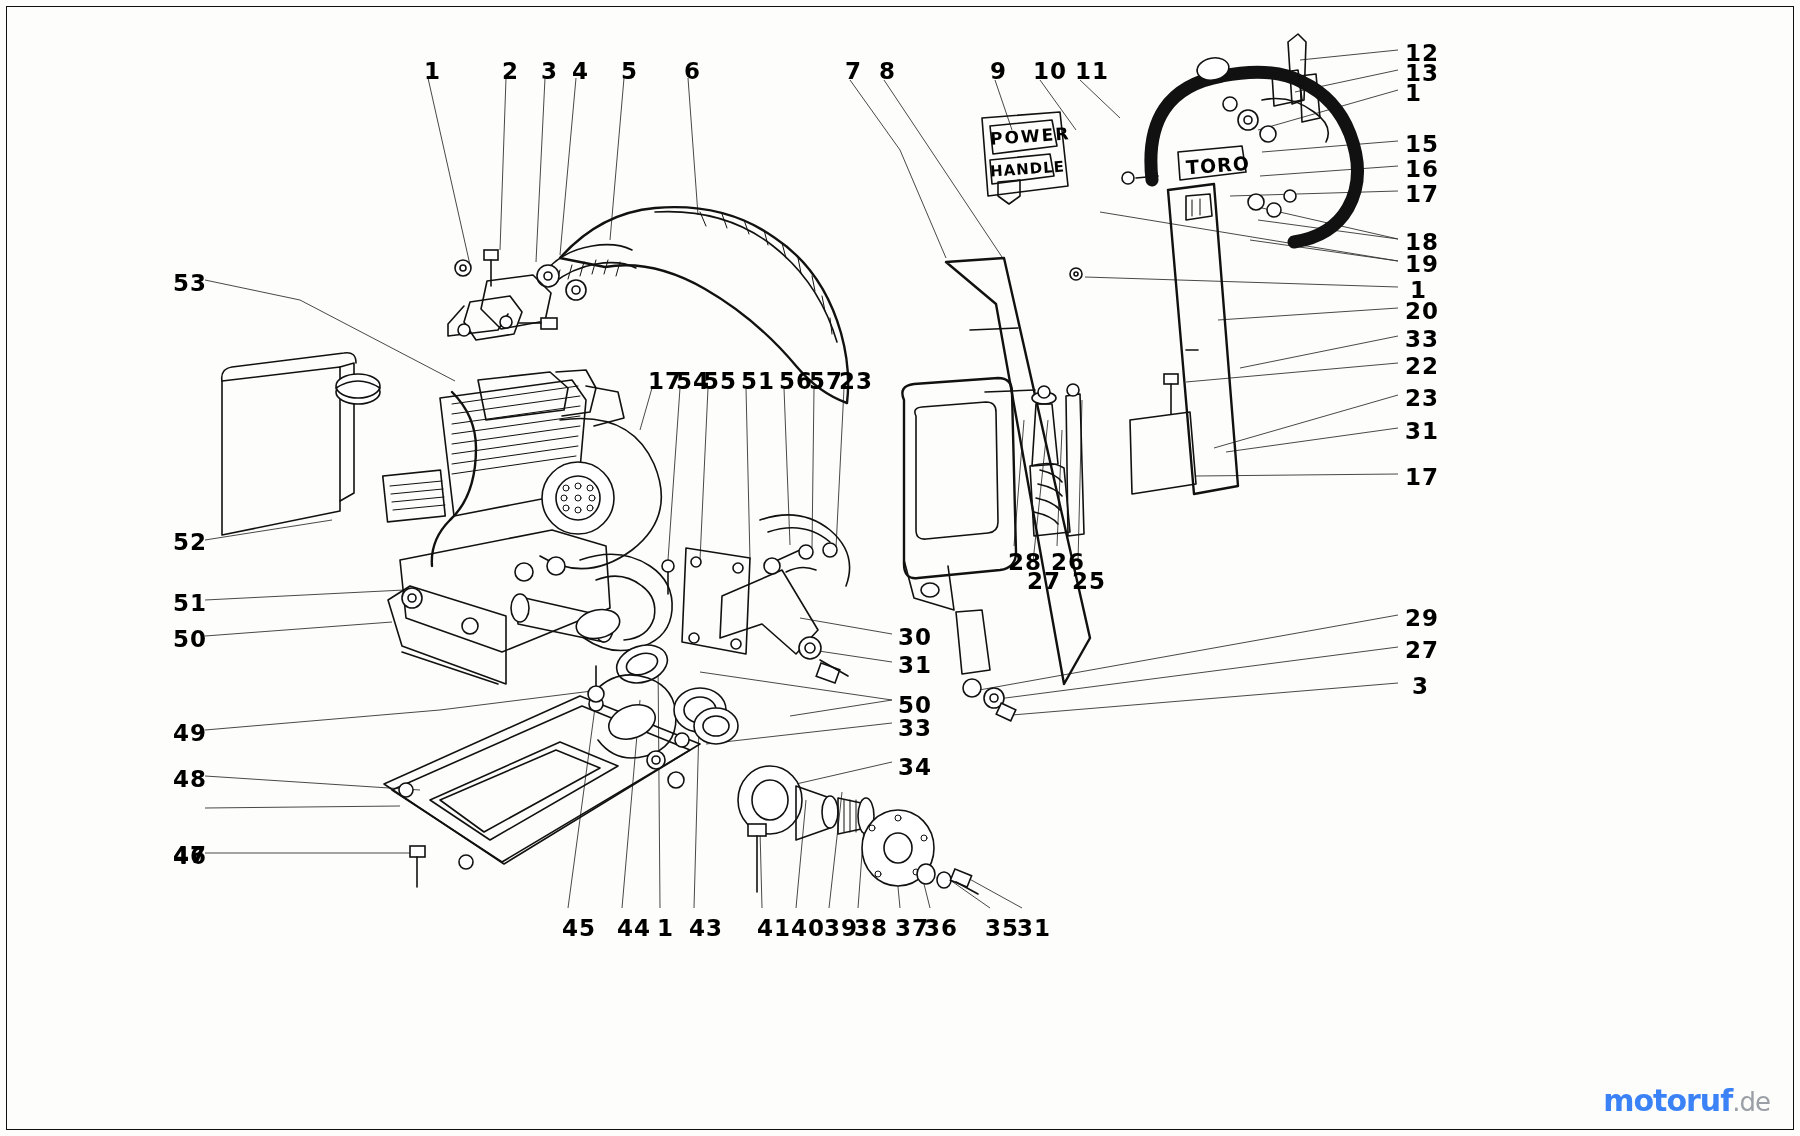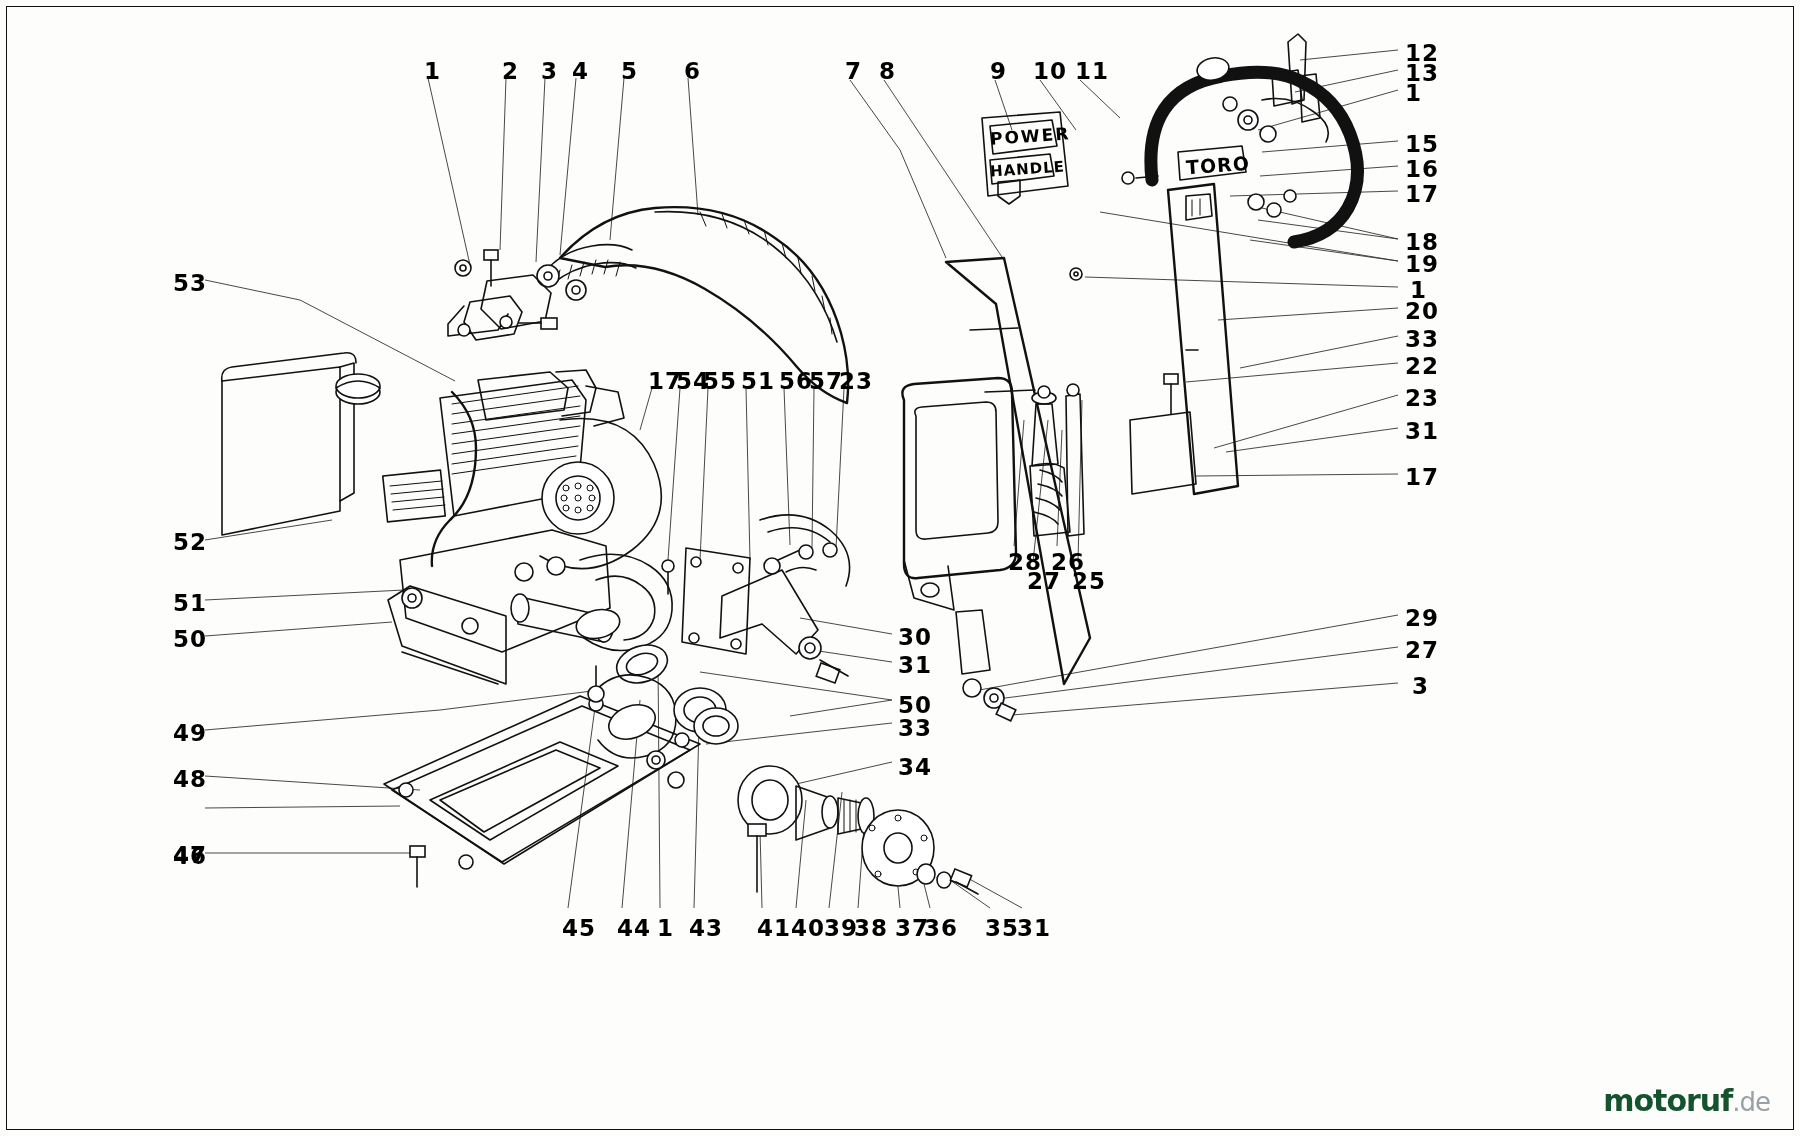--- a/index.html
+++ b/index.html
@@ -2,21 +2,21 @@
 <html><head>
 <meta charset="utf-8">
 <style>
   html,body{margin:0;padding:0;background:#fff;}
   body{font-family:"Liberation Sans",sans-serif;}
   #page{position:relative;width:1800px;height:1136px;background:#fdfdfb;overflow:hidden;}
   #frame{position:absolute;left:6px;top:6px;width:1788px;height:1124px;border:1.5px solid #111;box-sizing:border-box;}
   svg#art{position:absolute;left:0;top:0;width:1800px;height:1136px;}
   .cal{position:absolute;font-family:"DejaVu Sans",sans-serif;font-weight:700;font-size:23px;color:#000;letter-spacing:1px;white-space:nowrap;line-height:1;}
   .wm{position:absolute;right:30px;bottom:18px;font-family:"DejaVu Sans",sans-serif;font-size:30px;font-weight:700;letter-spacing:-1px;}
-  .wm .a{color:#14532d;}
+  .wm .a{color:#3b82f6;}
   .wm .b{color:#9aa0a6;font-weight:400;font-size:26px;}
   .lbl{font-family:"DejaVu Sans",sans-serif;font-weight:700;}
 </style>
 </head>
 <body>
 
 <div id="page">
   <div id="frame"></div>
 
   <svg id="art" viewBox="0 0 1800 1136">

